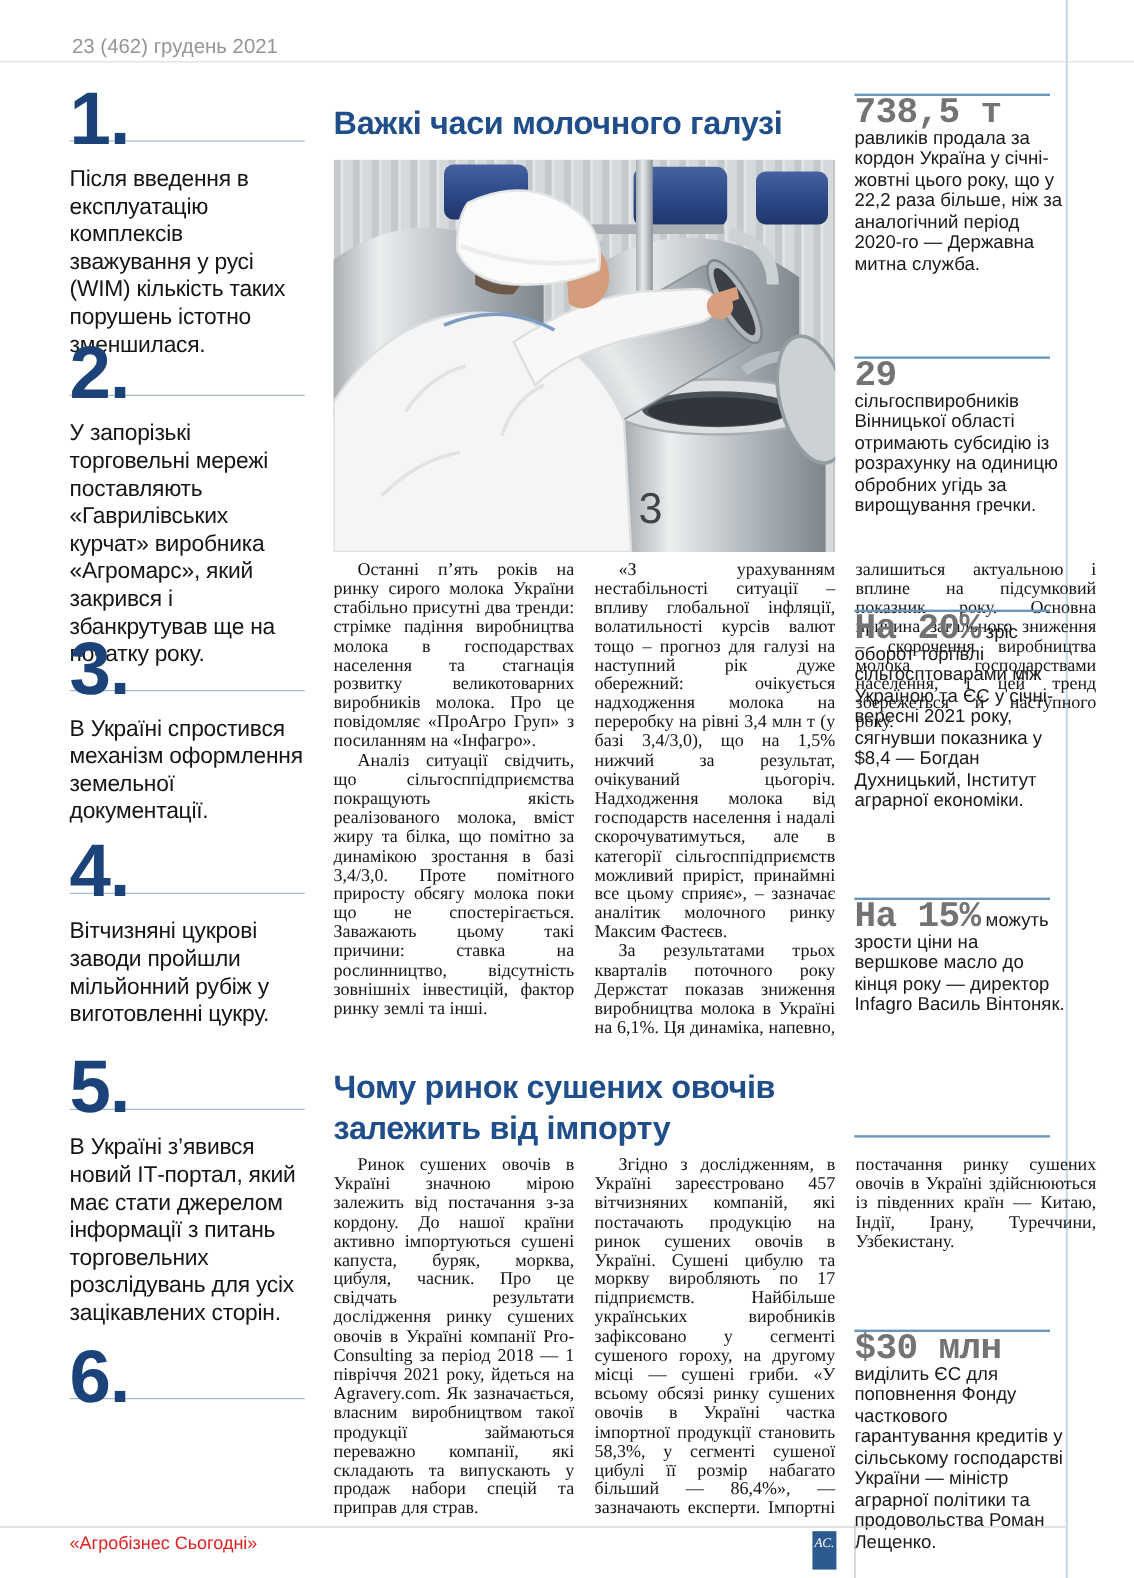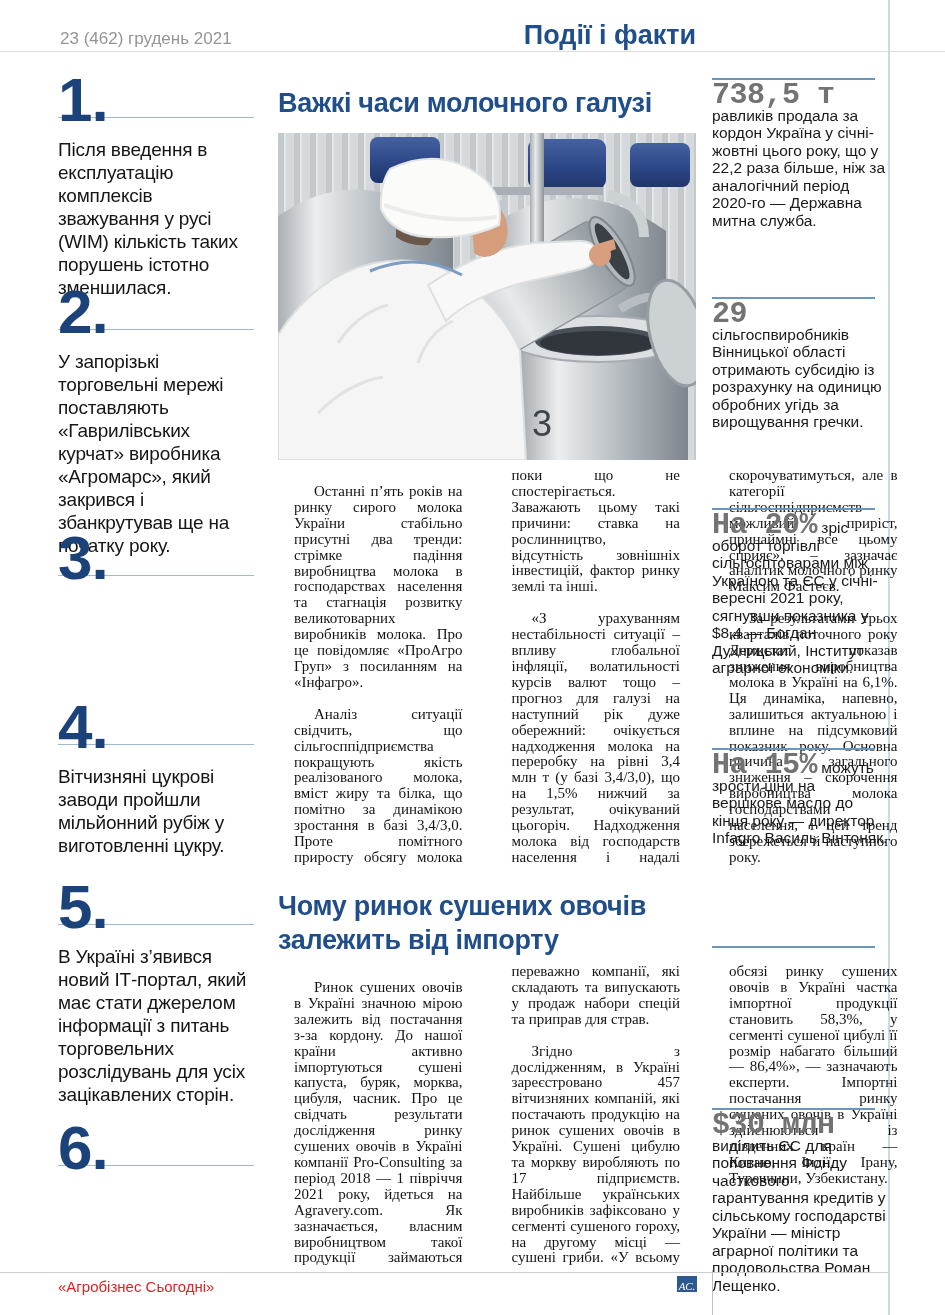--- a/index.html
+++ b/index.html
@@ -23,45 +23,44 @@
   .item-text{margin:20px 0 0 0;font-size:19px;line-height:23px;letter-spacing:-0.2px;color:#161616;}
 
   
   .main-col{position:absolute;left:278px;top:0;width:418px;}
   .article-title{position:absolute;left:0;margin:0;font-size:27px;line-height:34px;
        font-weight:bold;color:#1f4e8a;letter-spacing:-0.3px;}
   .photo{position:absolute;left:0;top:133px;width:418px;height:327px;margin:0;}
   .article-body{position:absolute;left:0;width:418px;column-count:2;column-gap:17px;
        font-family:"Liberation Serif",serif;font-size:15px;line-height:15.9px;
        text-align:justify;color:#141414;}
-  .article-body p{margin:16px;text-indent:20px;}
+  .article-body p{margin:0;text-indent:20px;}
 
   
   .right-col{position:absolute;left:712px;top:0;width:176px;}
   .brief{position:absolute;left:0;width:176px;}
   .brief-rule{width:163px;height:2px;background:#6b97bd;margin-bottom:7px;}
   .brief p{margin:0;font-size:15.5px;line-height:17.5px;color:#1a1a1a;}
   .brief .lead{font-size:30px;font-weight:bold;color:#737373;letter-spacing:-0.5px;font-family:Liberation Mono, monospace;}
 
   
   .footer-line{position:absolute;left:0;top:1272px;width:888px;height:1px;background:#cfcfcf;}
   .footer-brand{position:absolute;left:58px;top:1278px;font-size:15px;color:#e02222;}
-  .footer-logo{position:absolute;left:677px;top:1276px;width:20px;height:16px;background:#2d5a8e;
+  .footer-logo{position:absolute;left:677px;top:1276px;width:20px;height:32px;background:#2d5a8e;
        color:#fff;font-family:"Liberation Serif",serif;font-size:11px;line-height:21px;
        text-align:center;font-style:italic;}
   .footer-vline{position:absolute;left:712px;top:1270px;width:1px;height:45px;background:#bfbfbf;}
   .page-number{position:absolute;left:723px;top:1268px;font-size:30px;color:#111;margin-top:45px;}
 </style>
 </head>
 <body>
 
 <div class="page">
 
   <span class="issue">23 (462) грудень 2021</span>
-  <h1 class="section-title">Події і факти</h1>
   <div class="header-line"></div>
   <div class="right-vline"></div>
 
   <aside class="left-col">
     <div class="news-item" style="top:70px">
       <div class="num-row">
           <div class="num-rule"></div>
           <span class="num">1.</span>
         </div>
       <p class="item-text">Після введення в експлуатацію комплексів зважування у русі (WIM) кількість таких порушень істотно зменшилася.</p>
@@ -71,20 +70,21 @@
           <div class="num-rule"></div>
           <span class="num">2.</span>
         </div>
       <p class="item-text">У запорізькі торговельні мережі поставляють «Гаврилівських курчат» виробника «Агромарс», який закрився і збанкрутував ще на початку року.</p>
     </div>
     <div class="news-item" style="top:528px">
       <div class="num-row">
           <div class="num-rule"></div>
           <span class="num">3.</span>
         </div>
+      <p class="item-text">В Україні спростився механізм оформлення земельної документації.</p>
     </div>
     <div class="news-item" style="top:697px">
       <div class="num-row">
           <div class="num-rule"></div>
           <span class="num">4.</span>
         </div>
       <p class="item-text">Вітчизняні цукрові заводи пройшли мільйонний рубіж у виготовленні цукру.</p>
     </div>
     <div class="news-item" style="top:877px">
       <div class="num-row">

